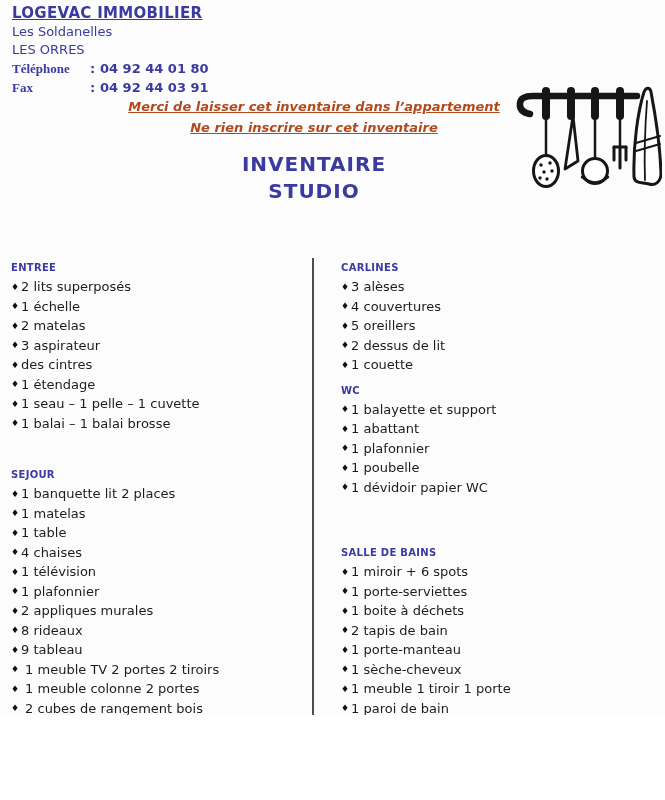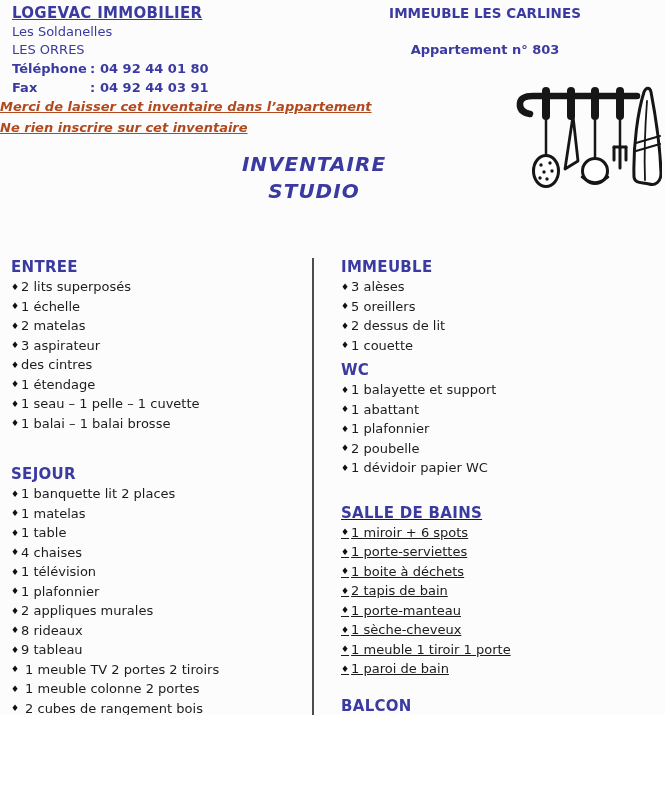--- a/index.html
+++ b/index.html
@@ -11,71 +11,67 @@
   }
   html,body{margin:0;padding:0;background:#fff;}
   .page{
     position:relative;width:665px;height:715px;background:var(--paper);
     font-family:"DejaVu Sans",sans-serif;color:var(--text);overflow:hidden;
   }
   
   .agency{position:absolute;left:12px;top:4px;color:var(--blue);font-size:13px;line-height:18.7px;}
   .agency-name{font-size:15px;font-weight:bold;text-decoration:underline;letter-spacing:.3px;}
   .contact-row{font-weight:bold;}
-  .contact-row .lbl{display:inline-block;width:78px;}
+  .contact-row .lbl{display:inline-block;width:78px;font-family:Liberation Serif, serif;}
   .contact-row .sep{display:inline-block;width:10px;}
   .building{position:absolute;left:360px;top:4px;width:250px;text-align:center;color:var(--blue);font-weight:bold;font-size:13.5px;line-height:19px;}
   .building .apt{margin-top:17px;font-size:13px;}
   
-  .notices{position:absolute;left:0;top:97px;width:628px;text-align:left;
+  .notices{position:absolute;left:0;top:97px;width:628px;text-align:center;
     color:var(--accent);font-weight:bold;font-style:italic;font-size:13px;line-height:20.5px;}
   .notices .notice{text-decoration:underline;}
   
   .utensils{position:absolute;left:514px;top:83px;width:148px;height:112px;}
   
   .doc-title{position:absolute;left:0;top:151px;width:628px;text-align:center;
-    color:var(--blue);font-weight:bold;font-size:20px;line-height:27px;letter-spacing:1px;font-style:italic;}
+    color:var(--blue);font-weight:bold;font-size:20px;line-height:27px;letter-spacing:1px;}
   
   .columns{position:absolute;left:0;top:258px;width:665px;height:542px;}
   .col{position:absolute;top:0;font-size:13px;line-height:19px;}
   .col-left{left:11px;width:292px;}
   .col-right{left:341px;width:312px;}
   .divider{position:absolute;left:312px;top:0;width:2px;height:521px;background:var(--divider);}
-  .sec-heading{color:var(--blue);font-weight:bold;font-size:15px;letter-spacing:.3px;}
+  .sec-heading{color:var(--blue);font-weight:bold;font-size:10px;letter-spacing:.3px;}
   .item .bullet{font-size:9px;vertical-align:1.5px;margin-right:2px;color:#111;}
   .item .txt{white-space:pre-wrap;}
   .item.spaced .bullet{margin-right:6px;}
   .item.outdent{margin-left:-18px;}
   .item.indent{margin-left:4px;}
   .col-left  .sec:nth-of-type(2){margin-top:32px;}
   .col-right .sec:nth-of-type(2){margin-top:6px;}
-  .col-right .sec:nth-of-type(3){margin-top:26px;text-decoration:underline;}
+  .col-right .sec:nth-of-type(3){margin-top:46px;}
   .col-right .sec:nth-of-type(4){margin-top:18px;}
 </style>
 </head>
 <body>
 
 <div class="page">
 
   <div class="agency">
     <div class="agency-name">LOGEVAC IMMOBILIER</div>
     <div>Les Soldanelles</div>
     <div>LES ORRES</div>
     <div class="contact-row">
       <span class="lbl">Téléphone</span><span class="sep">:</span><span>04 92 44 01 80</span>
     </div>
     <div class="contact-row">
       <span class="lbl">Fax</span><span class="sep">:</span><span>04 92 44 03 91</span>
     </div>
   </div>
 
-  <div class="building">
-    <div>IMMEUBLE LES CARLINES</div>
-    <div class="apt">Appartement n° 803</div>
-  </div>
 
   <div class="notices">
     <div class="notice">Merci de laisser cet inventaire dans l’appartement</div>
     <div class="notice">Ne rien inscrire sur cet inventaire</div>
   </div>
 
   <div class="utensils">
     <svg viewBox="0 0 148 112" width="148" height="112" xmlns="http://www.w3.org/2000/svg" fill="none" stroke="#161616" stroke-linecap="round" stroke-linejoin="round">
 
       <path d="M16,31 Q5,29 6,20 Q7,13 19,13 L123,13" stroke-width="6.5"></path>
@@ -142,32 +138,33 @@
           <div class="item"><span class="bullet">♦</span><span class="txt">8 rideaux</span></div>
           <div class="item"><span class="bullet">♦</span><span class="txt">9 tableau</span></div>
           <div class="item spaced"><span class="bullet">♦</span><span class="txt">1 meuble TV 2 portes 2 tiroirs</span></div>
           <div class="item spaced"><span class="bullet">♦</span><span class="txt">1 meuble colonne 2 portes</span></div>
           <div class="item spaced"><span class="bullet">♦</span><span class="txt">2 cubes de rangement bois</span></div>
         </section>
       </div>
     <div class="divider"></div>
     <div class="col col-right" id="col-right">
         <section class="sec">
-          <div class="sec-heading">IMMEUBLE</div>
+          <div class="sec-heading">CARLINES</div>
           <div class="item"><span class="bullet">♦</span><span class="txt">3 alèses</span></div>
+          <div class="item"><span class="bullet">♦</span><span class="txt">4 couvertures</span></div>
           <div class="item"><span class="bullet">♦</span><span class="txt">5 oreillers</span></div>
           <div class="item"><span class="bullet">♦</span><span class="txt">2 dessus de lit</span></div>
           <div class="item"><span class="bullet">♦</span><span class="txt">1 couette</span></div>
         </section>
         <section class="sec">
           <div class="sec-heading">WC</div>
           <div class="item"><span class="bullet">♦</span><span class="txt">1 balayette et support</span></div>
           <div class="item"><span class="bullet">♦</span><span class="txt">1 abattant</span></div>
           <div class="item"><span class="bullet">♦</span><span class="txt">1 plafonnier</span></div>
-          <div class="item"><span class="bullet">♦</span><span class="txt">2 poubelle</span></div>
+          <div class="item"><span class="bullet">♦</span><span class="txt">1 poubelle</span></div>
           <div class="item"><span class="bullet">♦</span><span class="txt">1 dévidoir papier WC</span></div>
         </section>
         <section class="sec">
           <div class="sec-heading">SALLE DE BAINS</div>
           <div class="item"><span class="bullet">♦</span><span class="txt">1 miroir + 6 spots</span></div>
           <div class="item"><span class="bullet">♦</span><span class="txt">1 porte-serviettes</span></div>
           <div class="item"><span class="bullet">♦</span><span class="txt">1 boite à déchets</span></div>
           <div class="item"><span class="bullet">♦</span><span class="txt">2 tapis de bain</span></div>
           <div class="item"><span class="bullet">♦</span><span class="txt">1 porte-manteau</span></div>
           <div class="item"><span class="bullet">♦</span><span class="txt">1 sèche-cheveux</span></div>

